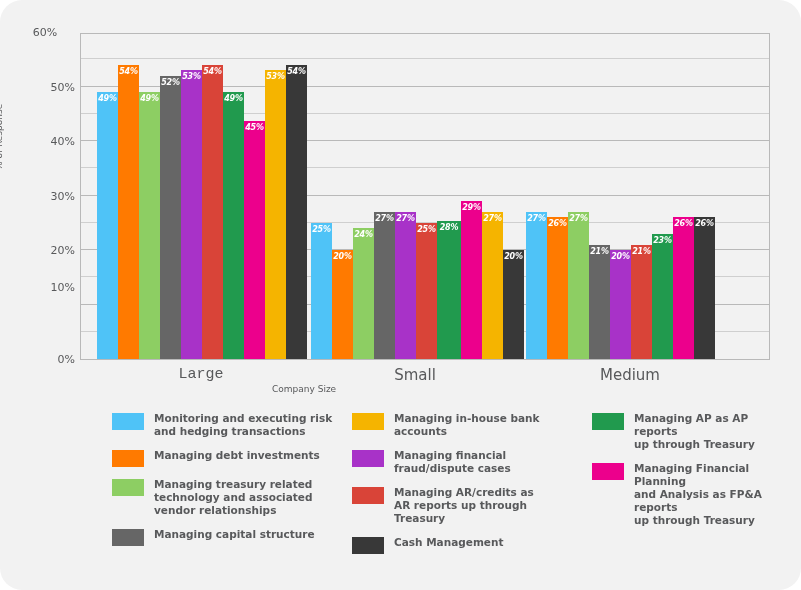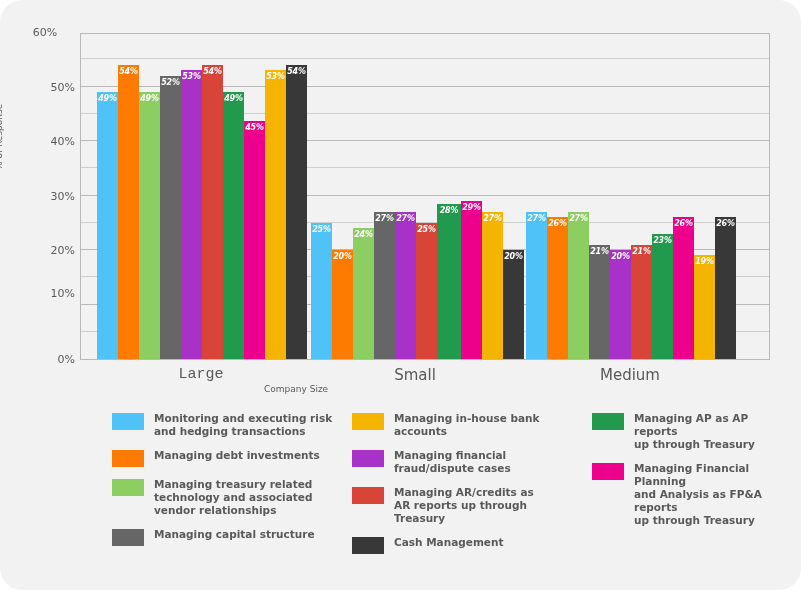--- a/index.html
+++ b/index.html
@@ -84,21 +84,21 @@
   .xtick {
     position: absolute;
     top: 366px;
     font-size: 15px;
     color: #58595b;
     text-align: center;
     width: 140px;
   }
   #xlabel {
     position: absolute;
-    left: 264px; top: 384px;
+    left: 272px; top: 384px;
     font-size: 9px;
     color: #58595b;
   }
 
   
   #legend {
     position: absolute;
     left: 112px; top: 412px;
     width: 660px;
     display: flex;
@@ -126,21 +126,21 @@
   }
 </style>
 </head>
 <body>
 
 <div id="card">
 
   <div id="ylabel">% of Response</div>
   <div id="yticks-host">
       <div class="ytick" style="top: 360px;">0%</div>
-      <div class="ytick" style="top: 294px;">10%</div>
+      <div class="ytick" style="top: 288px;">10%</div>
       <div class="ytick" style="top: 251px;">20%</div>
       <div class="ytick" style="top: 196.5px;">30%</div>
       <div class="ytick" style="top: 142px;">40%</div>
       <div class="ytick" style="top: 87.5px;">50%</div>
       <div class="ytick" style="top: 33px; text-align: center;">60%</div>
     </div>
 
   <div id="plot-area">
     <div id="gridlines-host">
         <div class="gridline" style="bottom: 27.25px;"></div>
@@ -200,21 +200,21 @@
           </div>
           <div class="bar" style="height: 147.15px; background: rgb(102, 102, 102);">
             <span class="vlabel">27%</span>
           </div>
           <div class="bar" style="height: 147.15px; background: rgb(168, 50, 200);">
             <span class="vlabel">27%</span>
           </div>
           <div class="bar" style="height: 136.25px; background: rgb(217, 68, 56);">
             <span class="vlabel">25%</span>
           </div>
-          <div class="bar" style="height: 155px; background: rgb(33, 154, 78); padding-left: 24px;">
+          <div class="bar" style="height: 138px; background: rgb(33, 154, 78); padding-left: 24px;">
             <span class="vlabel">28%</span>
           </div>
           <div class="bar" style="height: 158.05px; background: rgb(236, 0, 140);">
             <span class="vlabel">29%</span>
           </div>
           <div class="bar" style="height: 147.15px; background: rgb(245, 180, 0);">
             <span class="vlabel">27%</span>
           </div>
           <div class="bar" style="height: 109px; background: rgb(56, 56, 56);">
             <span class="vlabel">20%</span>
@@ -237,23 +237,20 @@
             <span class="vlabel">20%</span>
           </div>
           <div class="bar" style="height: 114.45px; background: rgb(217, 68, 56);">
             <span class="vlabel">21%</span>
           </div>
           <div class="bar" style="height: 125.35px; background: rgb(33, 154, 78);">
             <span class="vlabel">23%</span>
           </div>
           <div class="bar" style="height: 141.7px; background: rgb(236, 0, 140);">
             <span class="vlabel">26%</span>
-          </div>
-          <div class="bar" style="height: 103.55px; background: rgb(245, 180, 0);">
-            <span class="vlabel">19%</span>
           </div>
           <div class="bar" style="height: 141.7px; background: rgb(56, 56, 56);">
             <span class="vlabel">26%</span>
           </div>
         </div>
       </div>
   </div>
 
   <div id="xticks-host">
       <div class="xtick" style="left: 131px; font-family: Liberation Mono, monospace;">Large</div>

